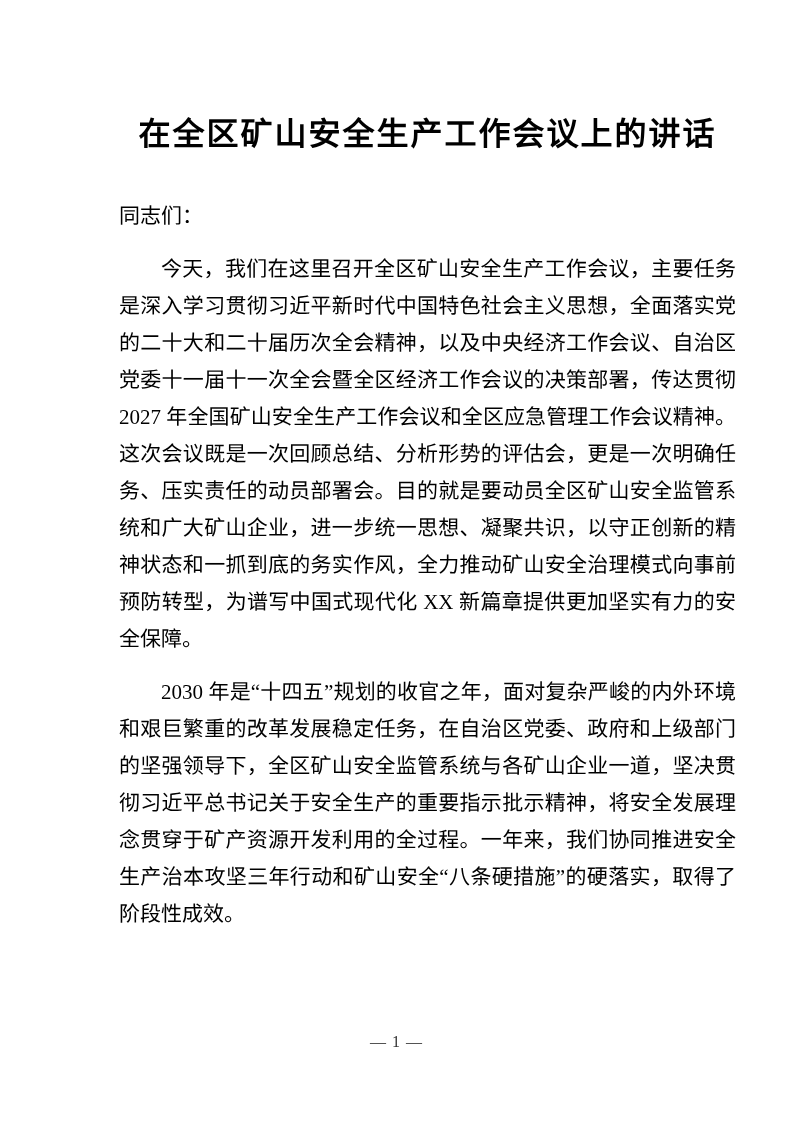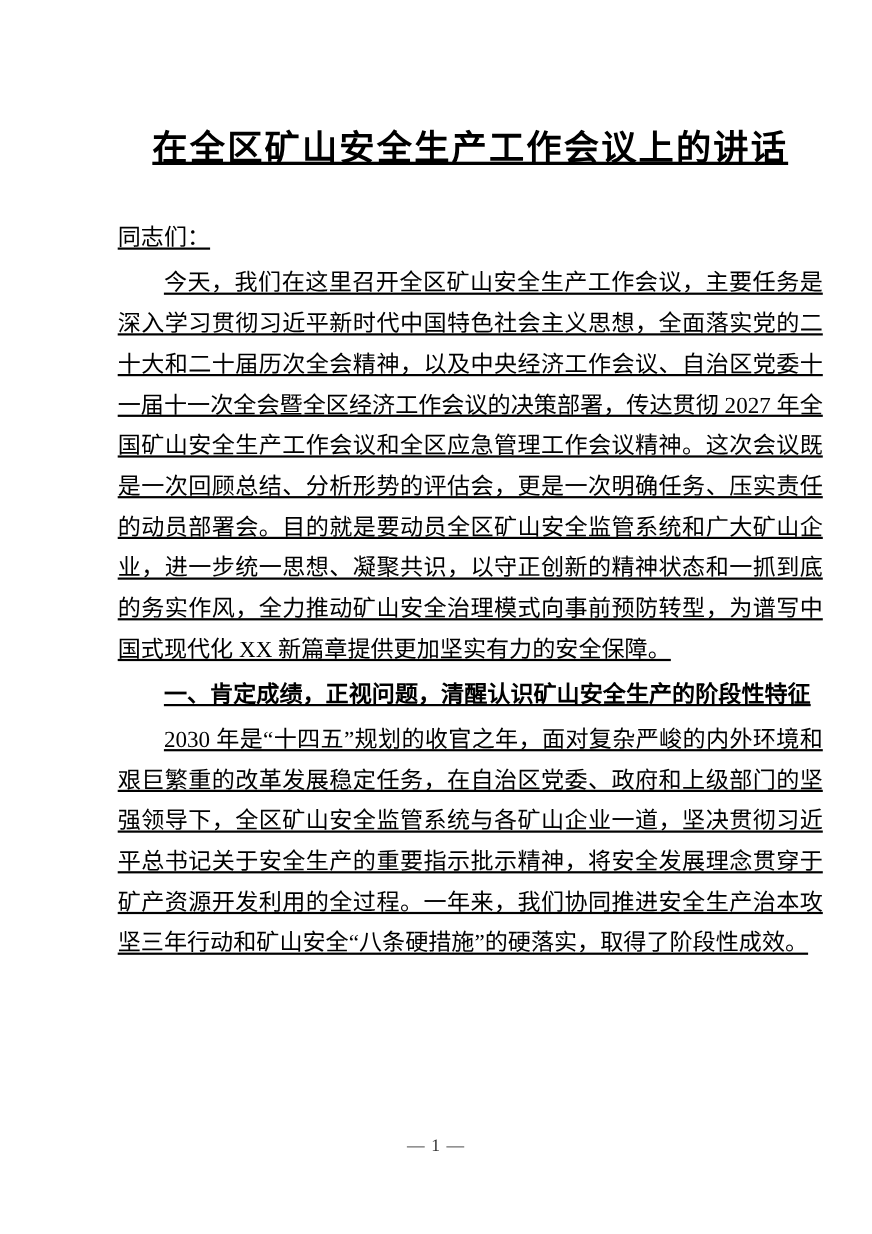--- a/index.html
+++ b/index.html
@@ -11,38 +11,37 @@
     position: relative;
     width: 793px;
     height: 1122px;
     margin: 0 auto;
     background: #ffffff;
     color: #000000;
     box-sizing: border-box;
     padding: 110px 41px 0 103px;
     overflow: hidden;
     font-family: "Liberation Serif", "DejaVu Serif", serif;
-    text-decoration: underline;
   }
   .doc-title {
     margin: 0 0 40px 0;
     font-size: 32px;
     line-height: 48px;
     font-weight: bold;
     text-align: center;
     letter-spacing: 2px;
     white-space: nowrap;
     font-family: "Liberation Serif", "DejaVu Serif", serif;
   }
   .doc-body {
     font-size: 21px;
     line-height: 37px;
   }
   .doc-body p {
-    margin: 4px;
+    margin: 16px;
     text-align: justify;
   }
   .salutation {
     text-indent: 0;
   }
   .body-para {
     text-indent: 2em;
   }
   .heading-para {
     text-indent: 2em;
@@ -69,21 +68,20 @@
 
   <h1 class="doc-title">在全区矿山安全生产工作会议上的讲话</h1>
 
   <div class="doc-body">
 
     <p class="salutation">同志们：</p>
 
     <p class="body-para">今天，我们在这里召开全区矿山安全生产工作会议，主要任务是深入学习贯彻习近平新时代中国特色社会主义思想，全面落实党的二十大和二十届历次全会精神，以及中央经济工作会议、自治区党委十一届十一次全会暨全区经济工作会议的决策部署，传达贯彻 2027 年全国矿山安全生产工作会议和全区应急管理工作会议精神。这次会议既是一次回顾总结、分析形势的评估会，更是一次明确任务、压实责任的动员部署会。目的就是要动员全区矿山安全监管系统和广大矿山企业，进一步统一思想、凝聚共识，以守正创新的精神状态和一抓到底的务实作风，全力推动矿山安全治理模式向事前预防转型，为谱写中国式现代化 XX 新篇章提供更加坚实有力的安全保障。</p>
 
 
-    <p class="heading-para">一、肯定成绩，正视问题，清醒认识矿山安全生产的阶段性特征</p>
 
     <p class="body-para">2030 年是“十四五”规划的收官之年，面对复杂严峻的内外环境和艰巨繁重的改革发展稳定任务，在自治区党委、政府和上级部门的坚强领导下，全区矿山安全监管系统与各矿山企业一道，坚决贯彻习近平总书记关于安全生产的重要指示批示精神，将安全发展理念贯穿于矿产资源开发利用的全过程。一年来，我们协同推进安全生产治本攻坚三年行动和矿山安全“八条硬措施”的硬落实，取得了阶段性成效。</p>
 
   </div>
 
   <div class="page-footer">— 1 —</div>
 
 </div>
 
 </body></html>

